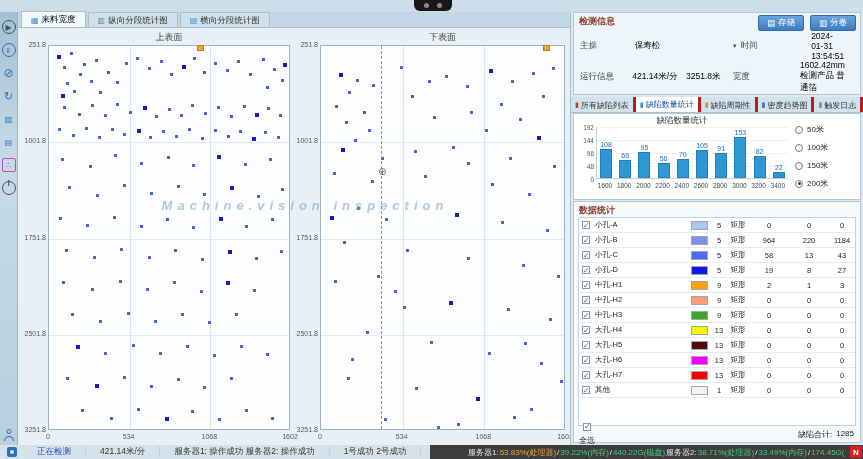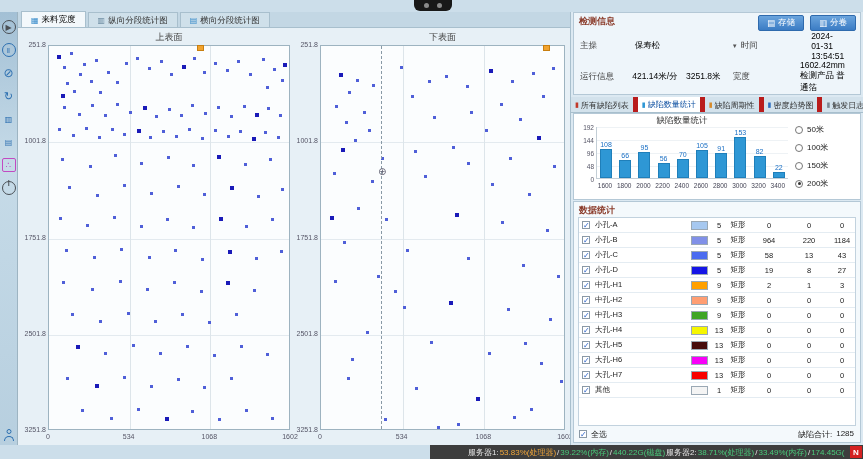--- a/index.html
+++ b/index.html
@@ -72,21 +72,21 @@
   .info-rows{position:absolute;left:6px;right:4px;top:17px;bottom:2px;display:flex;flex-direction:column;justify-content:space-around;}
   .info-row{display:flex;align-items:center;font-size:8.5px;height:14px;}
   .il{color:#444;}
   .iv{color:#000;}
   .il.c1{width:56px;}.iv.c2{width:96px;}.il.c3{width:72px;}.iv.c4{flex:1;}
   .arr{width:12px;font-size:6px;color:#555;text-align:center;cursor:pointer;}
 
   .rtabs{position:absolute;left:0;right:0;top:85px;height:16px;background:#c9dbe7;display:flex;align-items:flex-end;
          border-bottom:1px solid #a8bfcd;overflow:hidden;}
   .rtab{display:flex;align-items:center;gap:2px;font-size:8px;color:#333;padding:2px 4px 1px;height:15px;
-        border-right:5px solid #b91c1c;white-space:nowrap;cursor:pointer;background:#d3e2ec;}
+        border-right:3px solid #b91c1c;white-space:nowrap;cursor:pointer;background:#d3e2ec;}
   .rtab.active{background:#ffffff;color:#0b4ea0;height:16px;}
   .rtab .ricon{font-size:7px;}
 
   .chart-card{position:absolute;left:2px;right:2px;top:101px;height:87px;background:#ffffff;border:1px solid #b4c8d6;}
   .bc-title{position:absolute;left:0;right:70px;top:1px;text-align:center;font-size:8.5px;color:#333;}
   .bc-plot{position:absolute;left:22px;top:13px;width:192px;height:52px;border-left:1px solid #c3ced6;border-bottom:1px solid #c3ced6;}
   .bc-ytick{position:absolute;width:18px;text-align:right;font-size:6.5px;color:#556;}
   .bc-grid{position:absolute;left:0;right:0;height:1px;background:#eef2f5;}
   .bar{position:absolute;bottom:0;width:12px;background:#2e97d5;border:1px solid #1f7fba;}
   .bar-val{position:absolute;font-size:7px;color:#1a6fc4;transform:translateX(-50%);}
@@ -101,21 +101,21 @@
   .tbl{position:absolute;left:4px;right:4px;top:15px;bottom:16px;background:#fff;border:1px solid #c2d2de;overflow:hidden;}
   .trow{display:grid;grid-template-columns:14px 94px 24px 16px 22px 40px 40px 1fr;align-items:center;
         height:15px;border-bottom:1px solid #e4ecf2;font-size:7.5px;color:#222;}
   .trow.head{background:#e9f1f8;color:#333;height:14px;border-bottom:1px solid #c8d6e0;}
   .trow .c{text-align:center;overflow:hidden;white-space:nowrap;}
   .trow .l{text-align:left;padding-left:2px;overflow:hidden;white-space:nowrap;}
   .chk{width:8px;height:8px;border:1px solid #8a99a6;background:#fff;margin:0 auto;position:relative;cursor:pointer;}
   .chk::after{content:"\2713";position:absolute;left:0;top:-1.5px;font-size:8px;color:#2a62c9;}
   .swatch{width:17px;height:9px;border:1px solid #9aa8b4;margin:0 auto;}
   .tbl-footer{position:absolute;left:5px;right:6px;bottom:2px;height:12px;display:flex;align-items:center;font-size:8px;color:#222;}
-  .tf-left{display:flex;align-items:center;gap:4px;}
+  .tf-left{display:flex;align-items:center;gap:4px;flex-direction:column;}
   .tf-right{margin-left:auto;display:flex;gap:4px;}
 
   
   .statusbar{position:absolute;left:0;right:0;bottom:0;height:14px;font-size:8.5px;}
   .sb-left{position:absolute;left:0;top:0;bottom:0;width:430px;background:#d5e2ec;display:flex;align-items:center;color:#333;}
   .sb-item{padding:0 14px;border-right:1px solid #c2d1dc;white-space:nowrap;}
   .sb-item:first-child{border-right:none;padding:0 6px 0 4px;}
   .sb-state{color:#1d4fbd;}
   .sb-appicon{width:10px;height:10px;background:#2d6fb4;border-radius:2px;margin-left:3px;flex:0 0 auto;
               display:flex;align-items:center;justify-content:center;}
@@ -414,20 +414,21 @@
       <div class="ytick" style="left: 271px; top: 205.5px;">1751.8</div>
       <div class="ytick" style="left: 271px; top: 301.75px;">2501.8</div>
       <div class="ytick" style="left: 271px; top: 398px;">3251.8</div>
       <div class="xtick" style="left: 302px; top: 405px;">0</div>
       <div class="xtick" style="left: 383.667px; top: 405px;">534</div>
       <div class="xtick" style="left: 465.333px; top: 405px;">1068</div>
       <div class="xtick" style="left: 547px; top: 405px;">1602</div>
     </div>
 
   <div class="watermark">
+    <div class="wm-sub">Machine.vision inspection</div>
   </div>
 
   <div class="right-panel">
 
     <div class="info-card">
       <div class="info-title">检测信息</div>
       <div class="info-buttons">
         <div class="btn-blue">
           <span>▤</span>
           <span>存储</span>
@@ -726,20 +727,31 @@
         <div class="tf-right">
           <span>缺陷合计:</span>
           <span>1285</span>
         </div>
       </div>
     </div>
 
   </div>
 
   <div class="statusbar">
+    <div class="sb-left">
+      <span class="sb-item">
+          <span class="sb-appicon">
+            <i></i>
+          </span>
+        </span>
+      <span class="sb-item sb-state">正在检测</span>
+      <span class="sb-item">421.14米/分</span>
+      <span class="sb-item">服务器1: 操作成功 服务器2: 操作成功</span>
+      <span class="sb-item">1号成功 2号成功</span>
+    </div>
     <div class="sb-right">
         <span style="color: rgb(230, 230, 230);">服务器1:</span>
         <span style="color: rgb(240, 166, 58);">53.83%(处理器)</span>
         <span style="color: rgb(230, 230, 230);">/</span>
         <span style="color: rgb(73, 201, 122);">39.22%(内存)</span>
         <span style="color: rgb(230, 230, 230);">/</span>
         <span style="color: rgb(73, 201, 122);">440.22G(磁盘)</span>
         <span style="color: rgb(230, 230, 230);">服务器2:</span>
         <span style="color: rgb(73, 201, 122);">38.71%(处理器)</span>
         <span style="color: rgb(230, 230, 230);">/</span>

